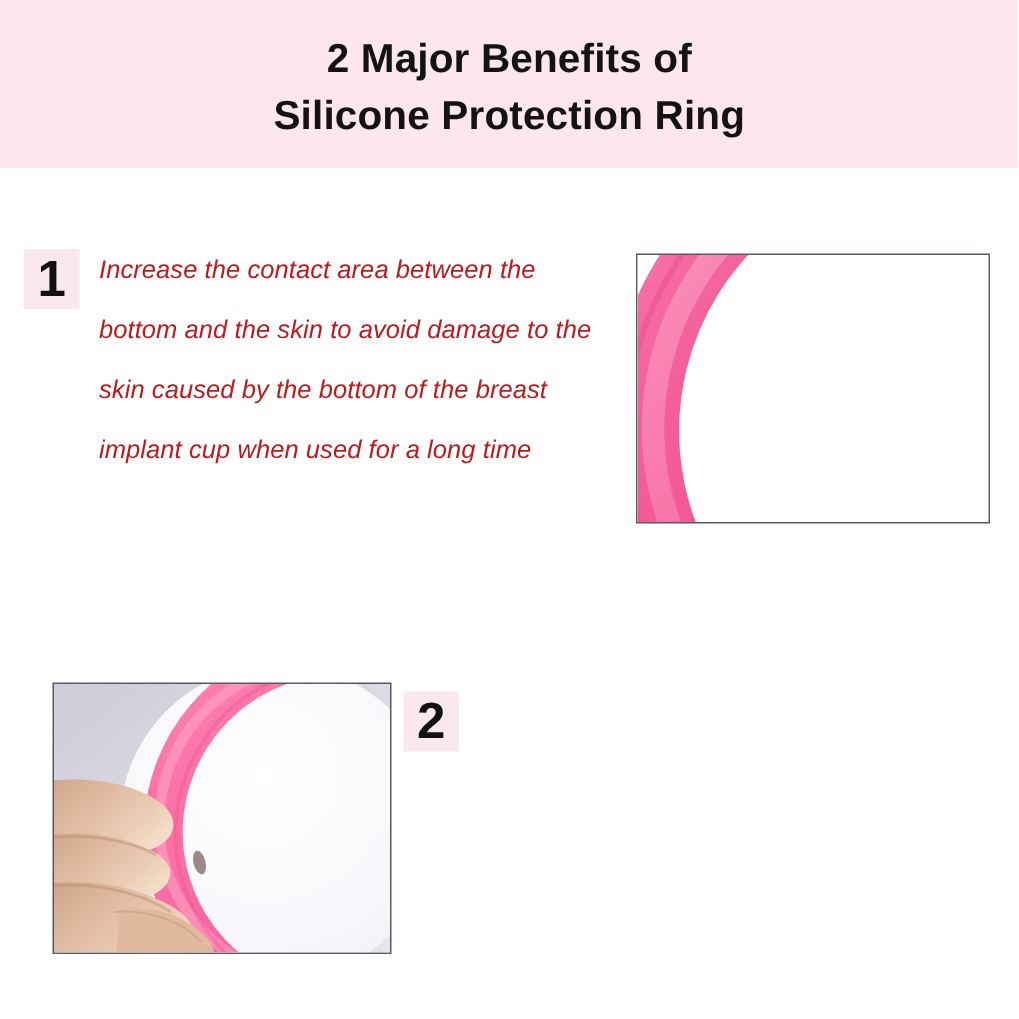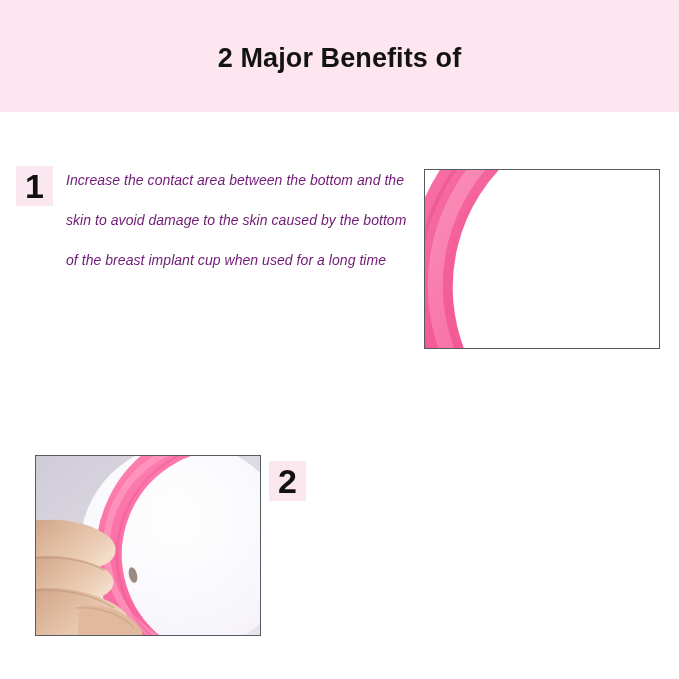--- a/index.html
+++ b/index.html
@@ -60,23 +60,23 @@
     font-size: 34px;
     font-weight: bold;
     line-height: 1;
     color: #111111;
     font-family: "Liberation Sans", sans-serif;
   }
 
   .benefit-text {
     position: absolute;
     font-style: italic;
-    font-size: 14px;
+    font-size: 17px;
     line-height: 40px;
-    color: #701a75;
+    color: #b91c1c;
     letter-spacing: 0.05px;
   }
 
   
   .photo {
     position: absolute;
     border: 1px solid #555b63;
     background: #ffffff;
     overflow: hidden;
     box-sizing: border-box;
@@ -92,20 +92,21 @@
   #badge-2   { left: 269px; top: 461px; }
   #text-2    { left: 320px; top: 455px; width: 348px; }
 </style>
 </head>
 <body>
 
 <div class="page">
 
   <div class="header">
     <div class="header-line">2 Major Benefits of</div>
+    <div class="header-line">Silicone Protection Ring</div>
   </div>
 
   <div class="badge" id="badge-1">1</div>
 
   <div class="benefit-text" id="text-1">Increase the contact area between the bottom and the skin to avoid damage to the skin caused by the bottom of the breast implant cup when used for a long time</div>
 
   <div class="photo" id="photo-1">
     <svg width="234" height="178" viewBox="0 0 234 178">
       <defs>
         <linearGradient id="ringGrad1" x1="0" y1="0" x2="1" y2="1">

